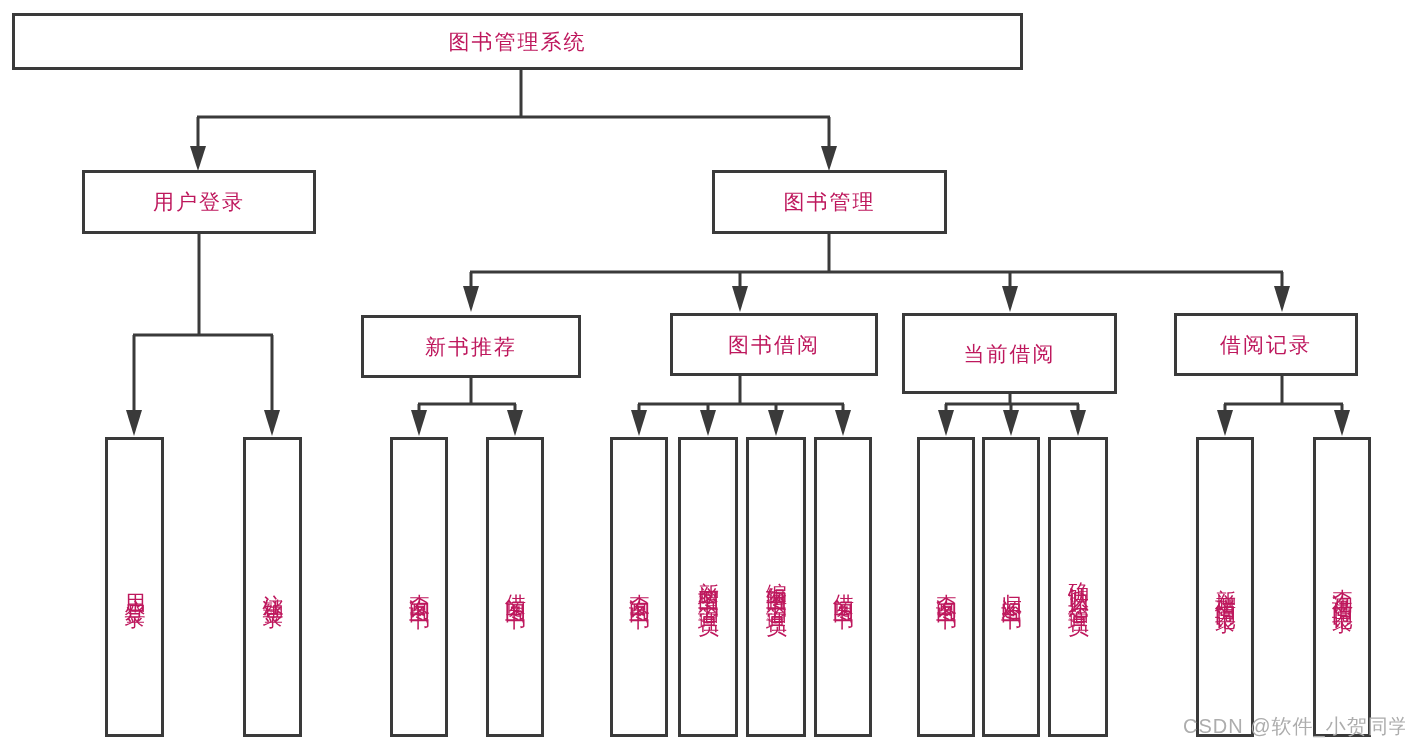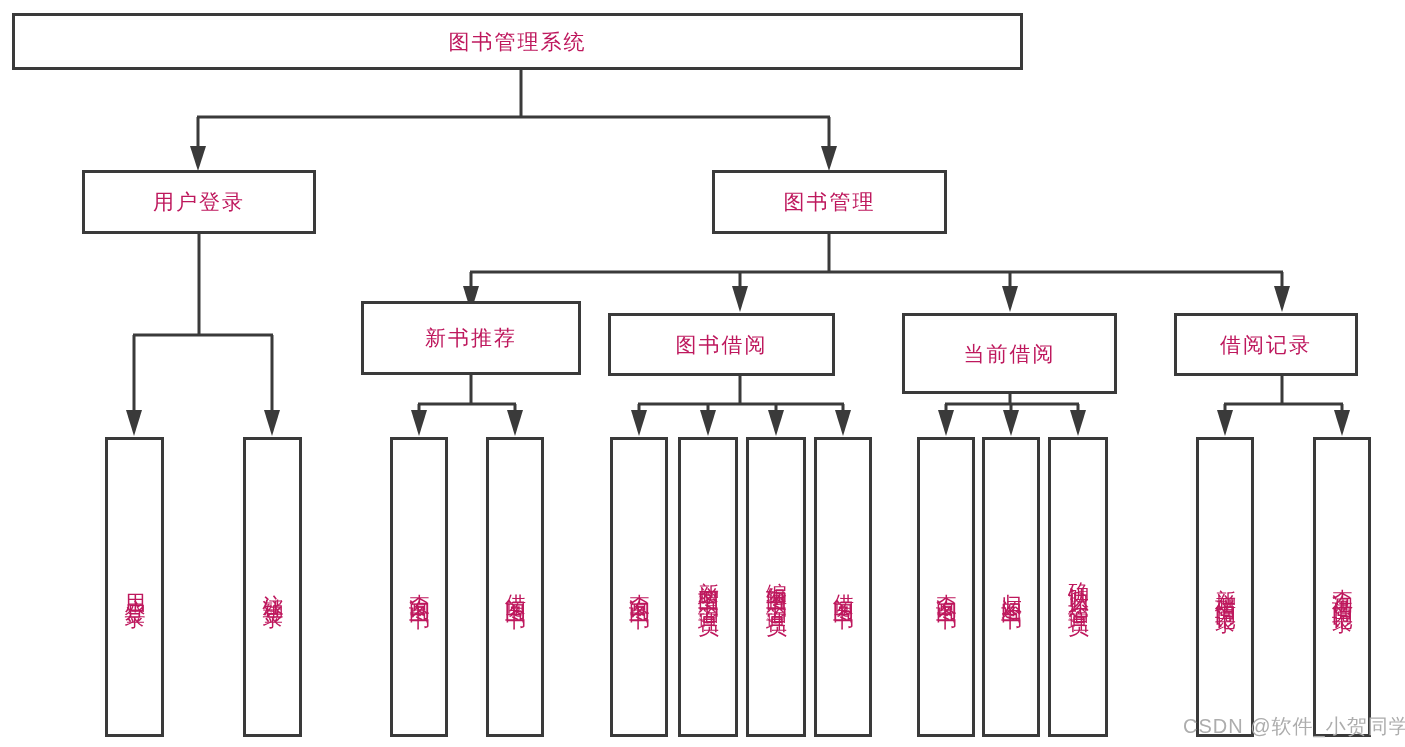--- a/index.html
+++ b/index.html
@@ -75,24 +75,24 @@
   <span class="hlabel">图书管理系统</span>
 </div>
 
 <div class="node" style="left:82px;top:170px;width:234px;height:64px">
   <span class="hlabel">用户登录</span>
 </div>
 <div class="node" style="left:712px;top:170px;width:235px;height:64px">
   <span class="hlabel">图书管理</span>
 </div>
 
-<div class="node" style="left:361px;top:301px;width:220px;height:74px">
+<div class="node" style="left:361px;top:315px;width:220px;height:63px">
   <span class="hlabel">新书推荐</span>
 </div>
-<div class="node" style="left:608px;top:313px;width:227px;height:63px">
+<div class="node" style="left:670px;top:313px;width:208px;height:63px">
   <span class="hlabel">图书借阅</span>
 </div>
 <div class="node" style="left:902px;top:313px;width:215px;height:81px">
   <span class="hlabel">当前借阅</span>
 </div>
 <div class="node" style="left:1174px;top:313px;width:184px;height:63px">
   <span class="hlabel">借阅记录</span>
 </div>
 
 <div class="node" style="left:105px;top:437px;width:59px;height:300px">

